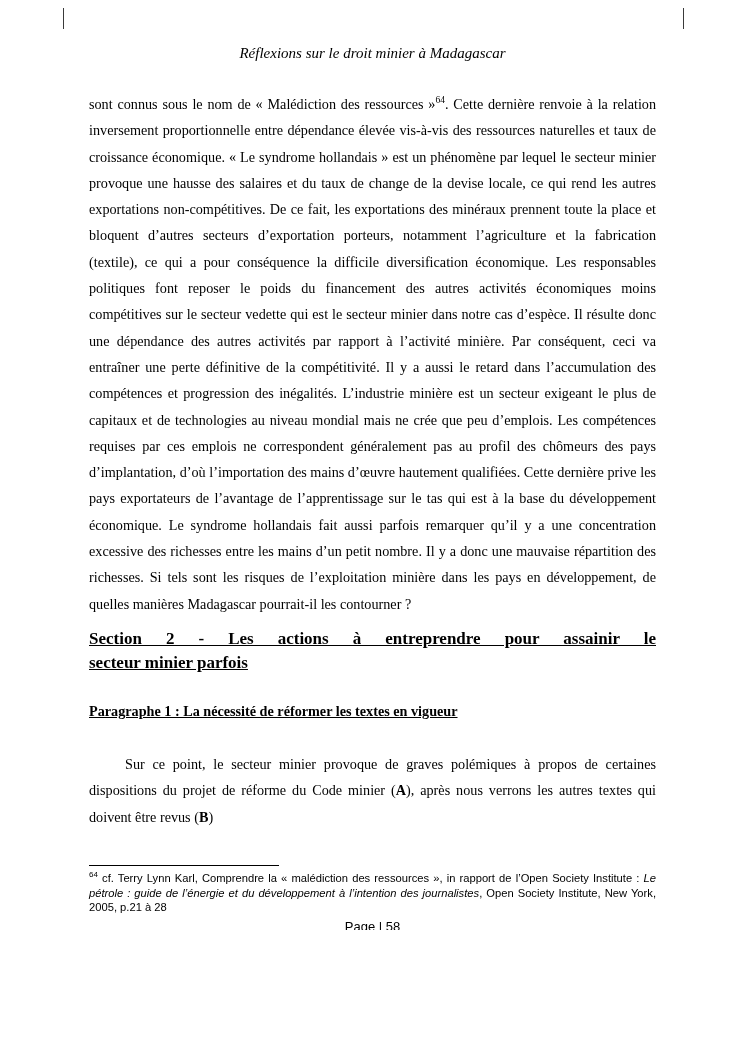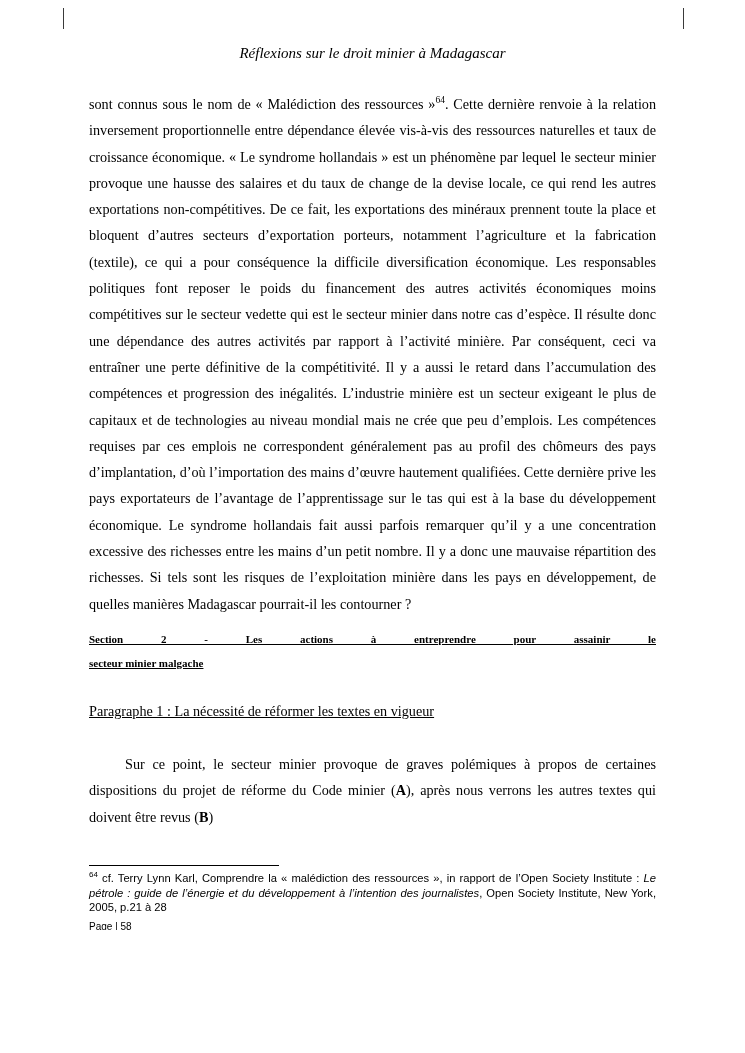--- a/index.html
+++ b/index.html
@@ -49,36 +49,36 @@
   }
   .body-p1 { margin-top: 29px; }
   .body-p2 { margin-top: 30px; text-indent: 36px; }
   sup.ref {
     font-size: 9.5px;
     line-height: 0;
     vertical-align: super;
   }
   .section-heading {
     margin: 10px 0 0 0;
-    font-size: 11px;
+    font-size: 17px;
     font-weight: bold;
     line-height: 24px;
   }
   .section-heading .h-line {
     display: block;
     text-decoration: underline;
   }
   .section-heading .h-line-justify {
     text-align: justify;
     text-align-last: justify;
   }
   .paragraph-heading {
     margin: 26px 0 0 0;
     font-size: 14.2px;
-    font-weight: normal;
+    font-weight: bold;
     text-decoration: underline;
     line-height: 20px;
   }
   .bold-ref { font-weight: bold; }
 
   .footer {
     position: absolute;
     left: 89px;
     right: 89px;
     top: 865px;
@@ -92,22 +92,22 @@
   .footnote {
     margin: 5px 0 0 0;
     font-size: 11.2px;
     line-height: 14.6px;
     text-align: justify;
   }
   .footnote sup.ref { font-size: 8px; }
   .footnote .work-title { font-style: italic; }
   .page-number {
     margin-top: 5px;
-    text-align: left;
-    font-size: 10px;
+    text-align: center;
+    font-size: 13px;
     line-height: 14px;
   }
 </style>
 </head>
 <body>
 
 <div class="page">
 
   <div class="crop-mark crop-tl"></div>
   <div class="crop-mark crop-tr"></div>
@@ -115,21 +115,21 @@
   <div class="crop-mark crop-br"></div>
 
   <div class="content">
 
     <div class="header-title">Réflexions sur le droit minier à Madagascar</div>
 
     <p class="body-text body-p1"><span>sont connus sous le nom de « Malédiction des ressources »</span><sup class="ref">64</sup><span>. Cette dernière renvoie à la relation inversement proportionnelle entre dépendance élevée vis-à-vis des ressources naturelles et taux de croissance économique. « Le syndrome hollandais » est un phénomène par lequel le secteur minier provoque une hausse des salaires et du taux de change de la devise locale, ce qui rend les autres exportations non-compétitives. De ce fait, les exportations des minéraux prennent toute la place et bloquent d’autres secteurs d’exportation porteurs, notamment l’agriculture et la fabrication (textile), ce qui a pour conséquence la difficile diversification économique. Les responsables politiques font reposer le poids du financement des autres activités économiques moins compétitives sur le secteur vedette qui est le secteur minier dans notre cas d’espèce. Il résulte donc une dépendance des autres activités par rapport à l’activité minière. Par conséquent, ceci va entraîner une perte définitive de la compétitivité. Il y a aussi le retard dans l’accumulation des compétences et progression des inégalités. L’industrie minière est un secteur exigeant le plus de capitaux et de technologies au niveau mondial mais ne crée que peu d’emplois. Les compétences requises par ces emplois ne correspondent généralement pas au profil des chômeurs des pays d’implantation, d’où l’importation des mains d’œuvre hautement qualifiées. Cette dernière prive les pays exportateurs de l’avantage de l’apprentissage sur le tas qui est à la base du développement économique. Le syndrome hollandais fait aussi parfois remarquer qu’il y a une concentration excessive des richesses entre les mains d’un petit nombre. Il y a donc une mauvaise répartition des richesses. Si tels sont les risques de l’exploitation minière dans les pays en développement, de quelles manières Madagascar pourrait-il les contourner ?</span></p>
 
     <h2 class="section-heading">
       <span class="h-line h-line-justify">Section 2 - Les actions à entreprendre pour assainir le</span>
-      <span class="h-line">secteur minier malgache</span>
+      <span class="h-line">secteur minier parfois</span>
     </h2>
 
     <h3 class="paragraph-heading">Paragraphe 1 : La nécessité de réformer les textes en vigueur</h3>
 
     <p class="body-text body-p2"><span>Sur ce point, le secteur minier provoque de graves polémiques à propos de certaines dispositions du projet de réforme du Code minier (</span><span class="bold-ref">A</span><span>), après nous verrons les autres textes qui doivent être revus (</span><span class="bold-ref">B</span><span>)</span></p>
 
   </div>
 
   <div class="footer">
 

